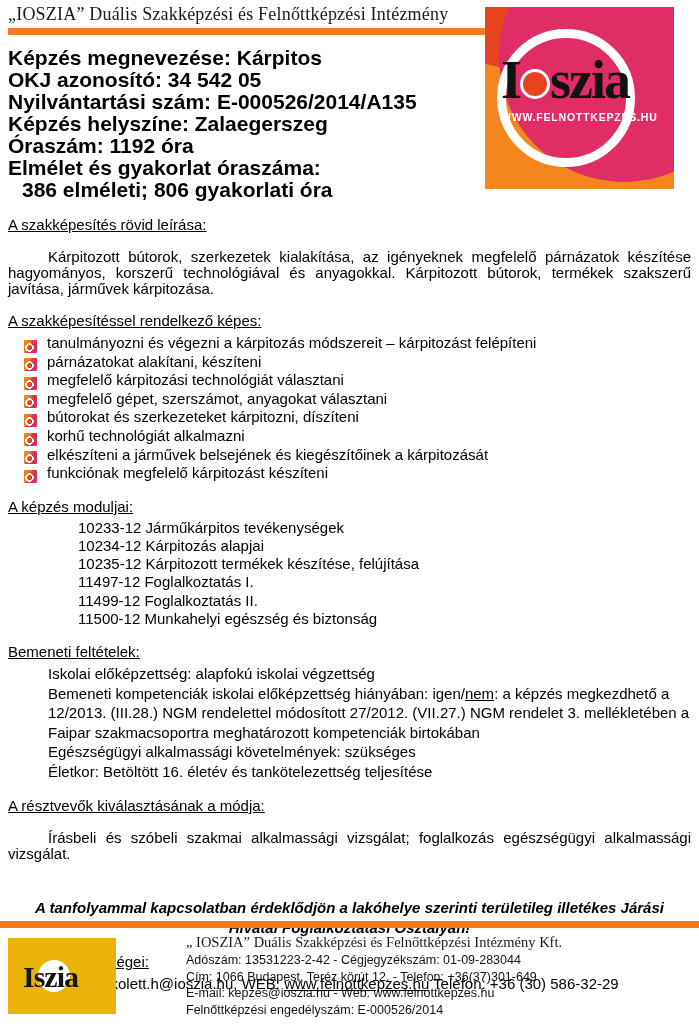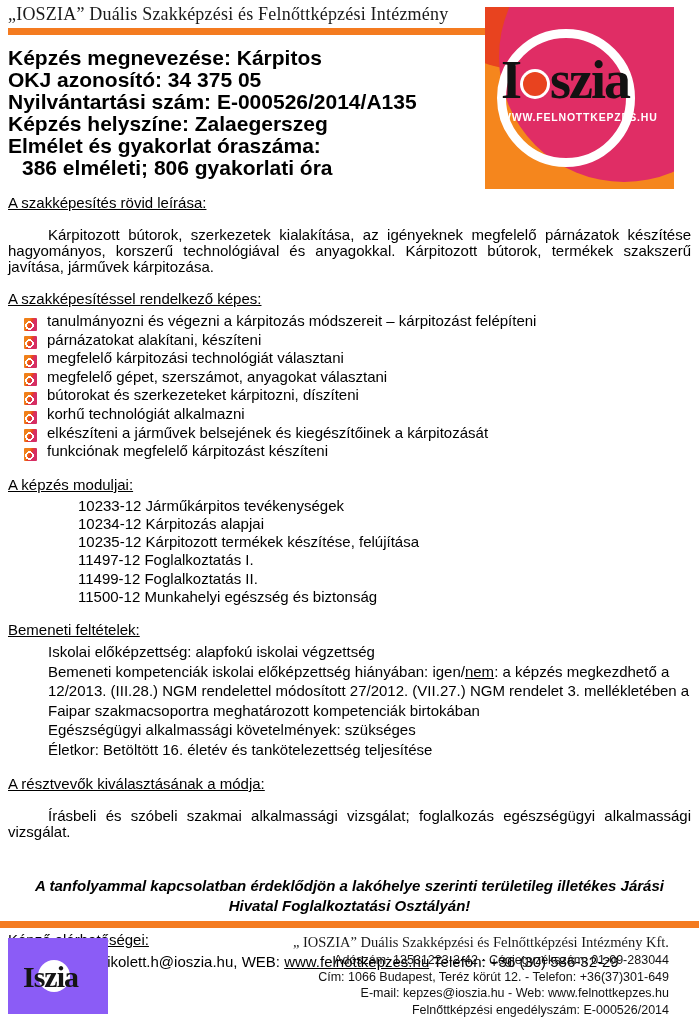--- a/index.html
+++ b/index.html
@@ -80,34 +80,34 @@
   }
 
   .contact-line { margin:4px 0 0 40px; line-height:19.6px; }
   .link { text-decoration:underline; color:#000; cursor:pointer; }
 
   
   .footer { position:absolute; left:0; right:0; bottom:0; }
   .footer-rule { height:7px; background:#F47B20; }
   .footer-row { display:flex; align-items:center; padding:6px 8px 6px 8px; }
   .footer-logo-left {
-    flex:none; width:100px; height:76px; background:#8b5cf6; position:relative;
+    flex:none; width:108px; height:76px; background:#eab308; position:relative;
     overflow:hidden;
     padding-left:12px;
   }
   .footer-logo-left .disc {
     position:absolute; left:30px; top:22px; width:32px; height:32px;
     background:#ffffff; border-radius:50%;
   }
   .footer-logo-left .word {
     position:absolute; left:15px; top:22px;
     font-family:"Liberation Serif", serif; font-weight:bold; font-size:30px;
     color:#151515; letter-spacing:-1px;
   }
-  .footer-center { flex:1; text-align:right; padding:0 22px;margin-left:48px; }
+  .footer-center { flex:1; text-align:left; padding:0 22px;margin-left:48px; }
   .footer-company { font-family:"Liberation Serif", serif; font-size:14.5px;
                     color:#1a1a1a; margin-bottom:1px; }
   .footer-small { font-size:12.5px; line-height:16.5px; color:#111; }
   .footer-logo-right {
     flex:none; width:80px; height:76px; background:#2A313C; color:#fff;
     display:flex; align-items:center; justify-content:center;
     font-family:"Liberation Serif", serif; font-size:42px; letter-spacing:1px;
   }
 </style>
 </head>
@@ -123,23 +123,24 @@
   <div class="logo-big">
     <div class="swoosh"></div>
     <div class="blob"></div>
     <div class="ring"></div>
     <div class="logo-word"><span>I</span><span class="logo-disc"></span><span>szia</span></div>
     <div class="logo-url">WWW.FELNOTTKEPZES.HU</div>
   </div>
 
   <div class="course">
     <div>Képzés megnevezése: Kárpitos</div>
-    <div>OKJ azonosító: 34 375 05</div>
+    <div>OKJ azonosító: 34 542 05</div>
     <div>Nyilvántartási szám: E-000526/2014/A135</div>
     <div>Képzés helyszíne: Zalaegerszeg</div>
+    <div>Óraszám: 1192 óra</div>
     <div>Elmélet és gyakorlat óraszáma:</div>
     <div class="indent">386 elméleti; 806 gyakorlati óra</div>
   </div>
 
   <div class="content">
 
     <div class="sec-heading">A szakképesítés rövid leírása:</div>
     <div class="para">Kárpitozott bútorok, szerkezetek kialakítása, az igényeknek megfelelő párnázatok készítése hagyományos, korszerű technológiával és anyagokkal. Kárpitozott bútorok, termékek szakszerű javítása, járművek kárpitozása.</div>
 
     <div class="sec-heading">A szakképesítéssel rendelkező képes:</div>

